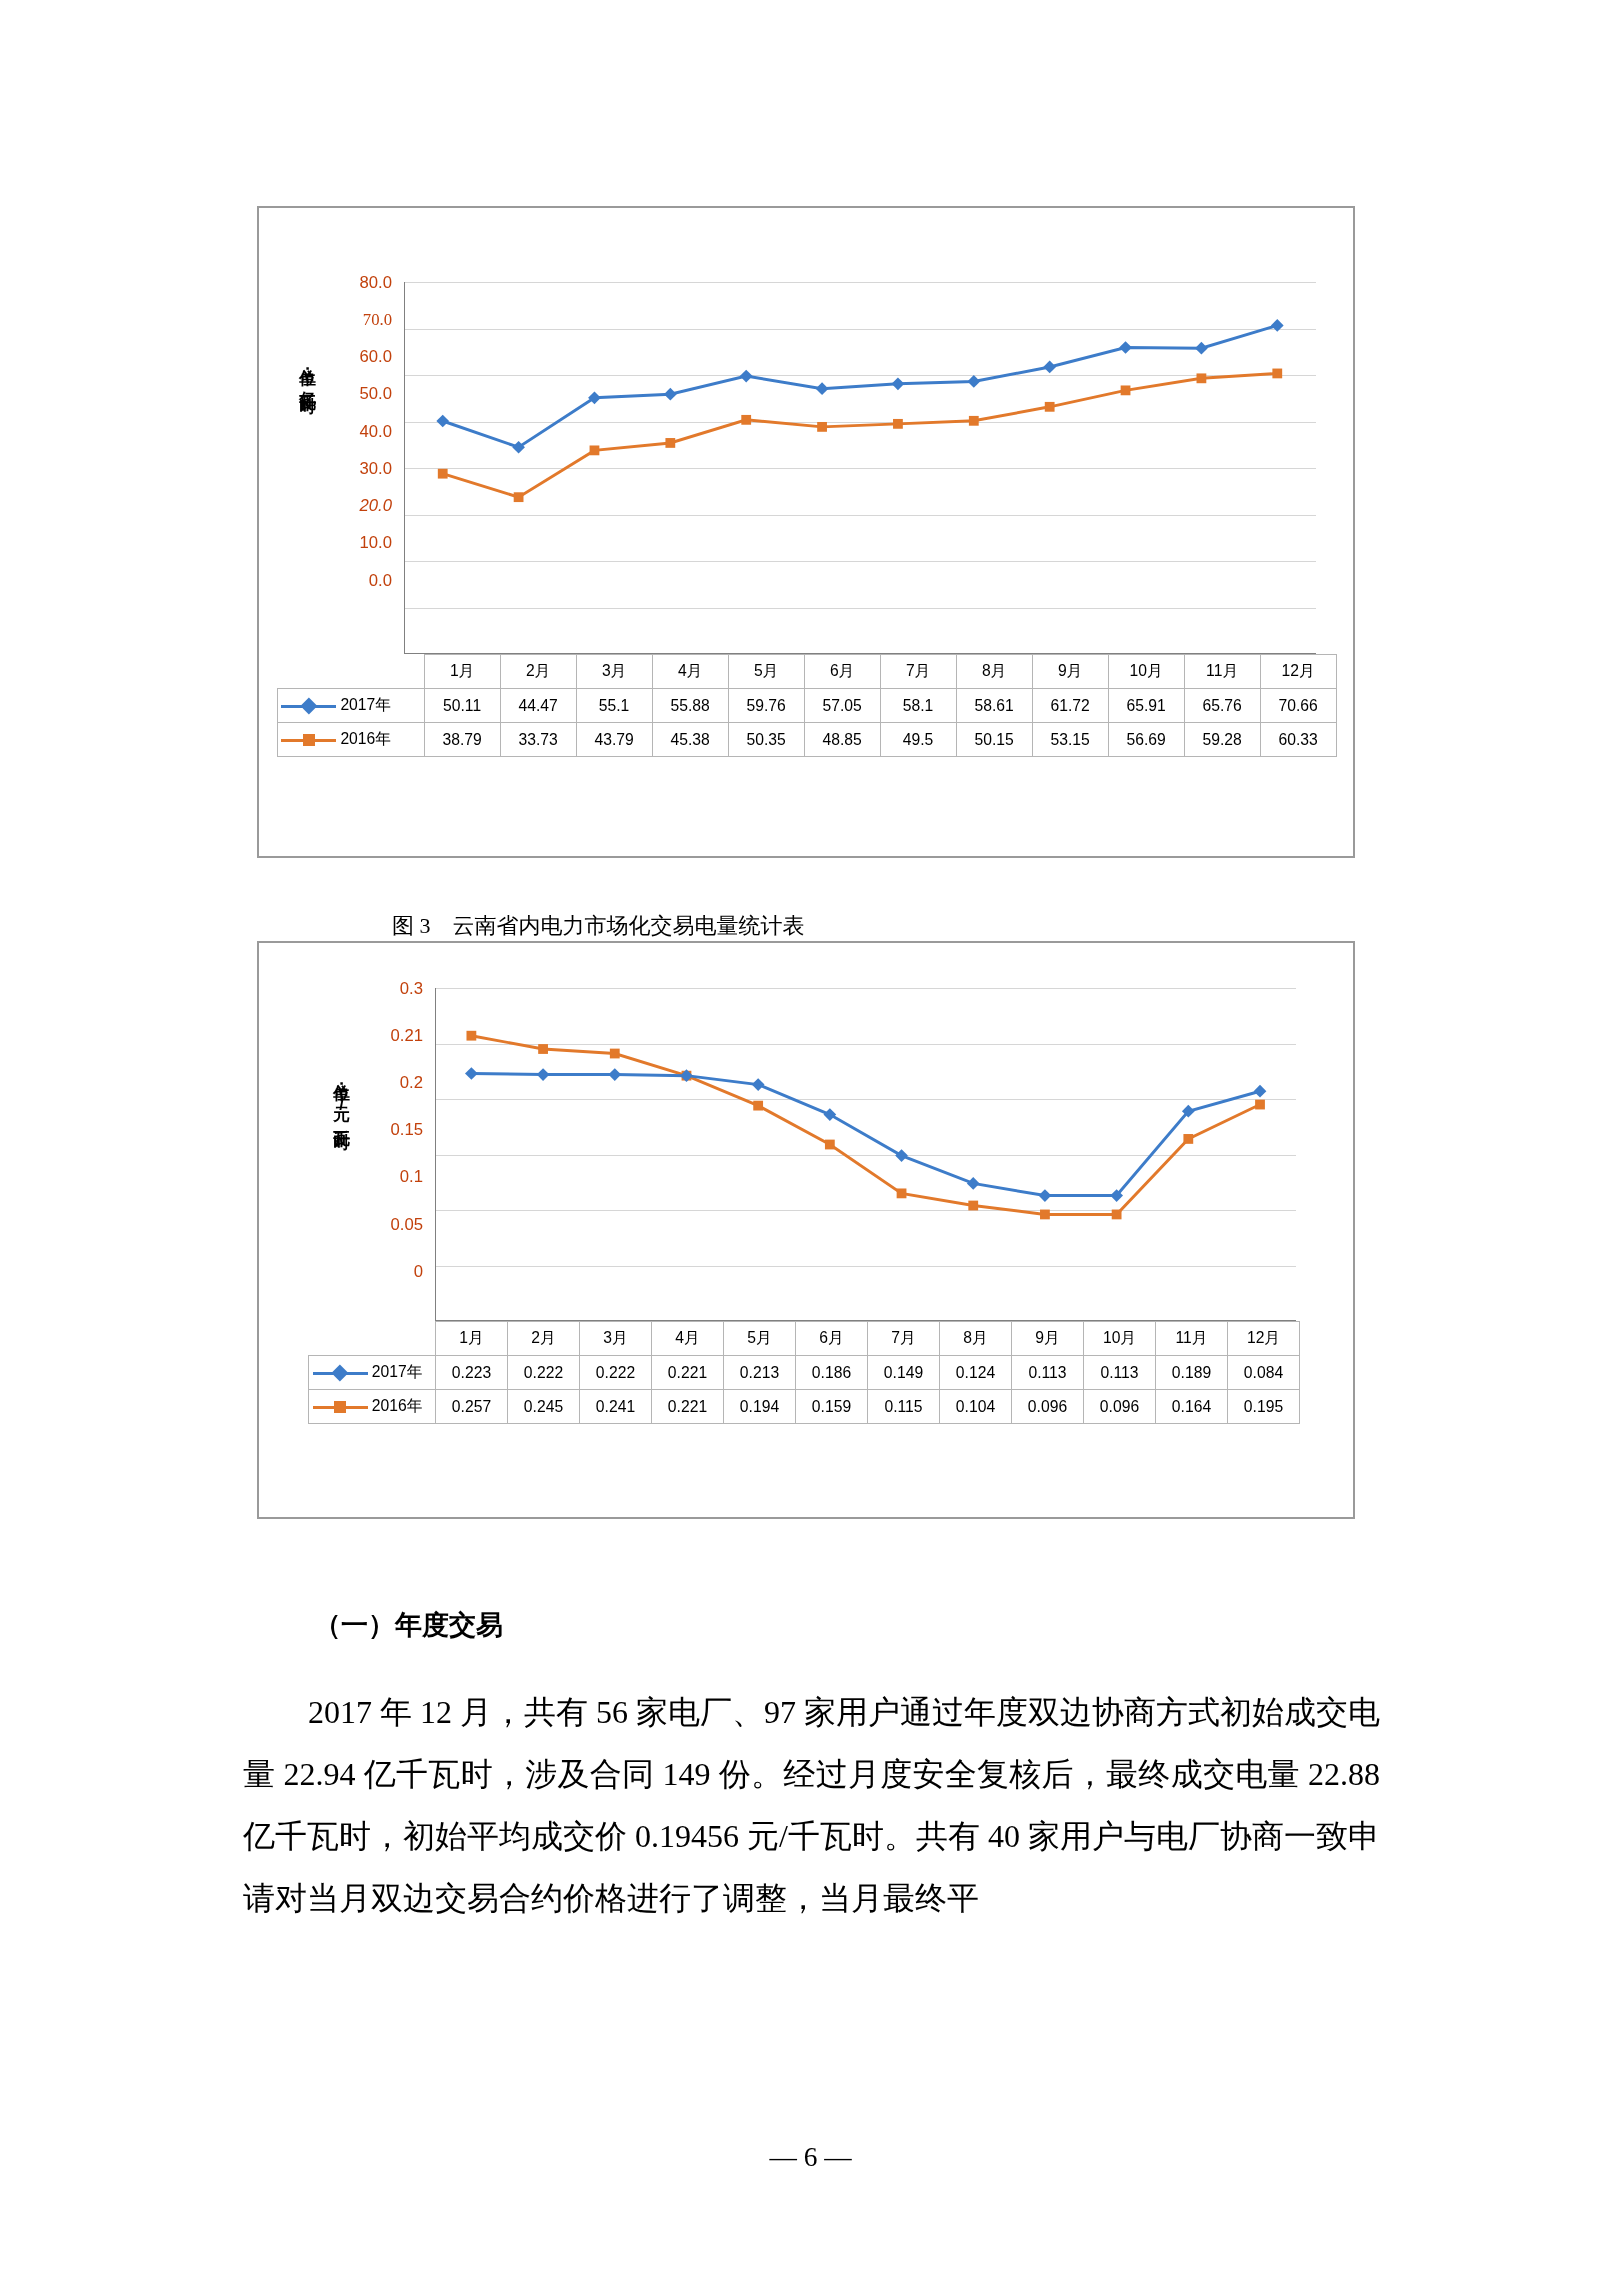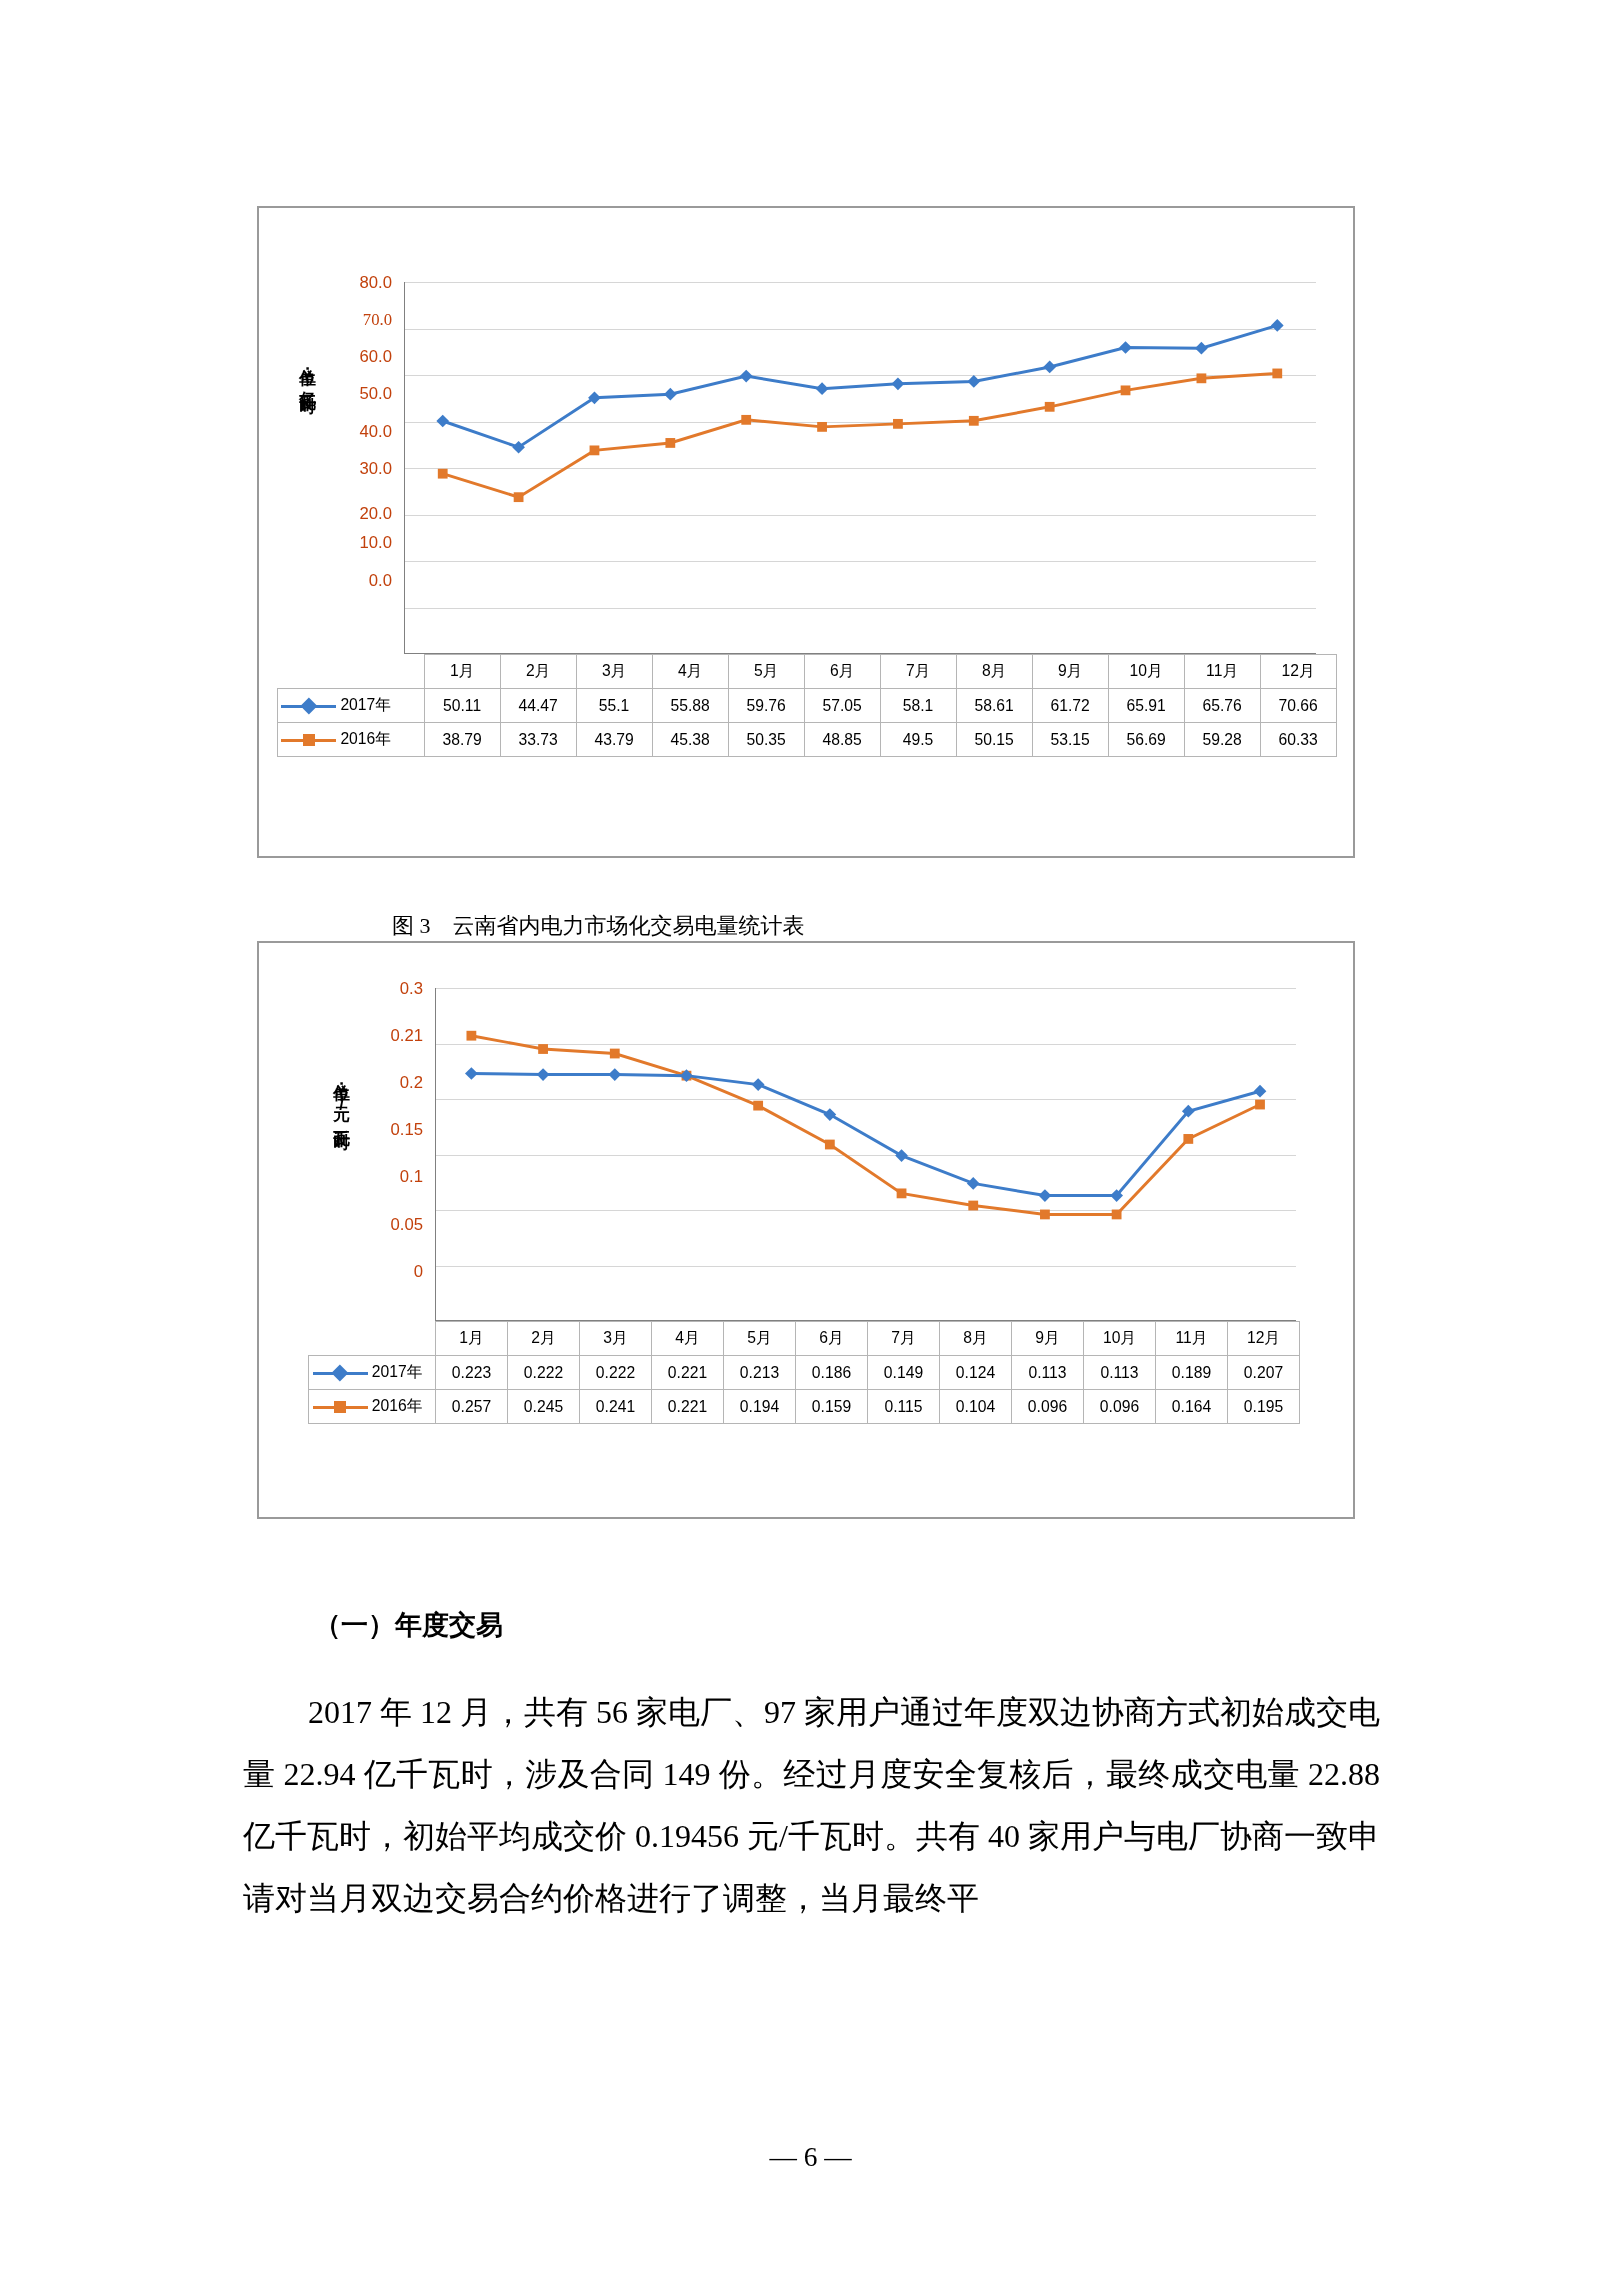--- a/index.html
+++ b/index.html
@@ -162,21 +162,21 @@
 <body>
 
 <div class="page">
 
   <div class="figure fig1">
     <div class="chart-area">
       <div class="ylabel" style="left:37px; top:147px;">单位：亿千瓦时</div>
 
       <div class="ytick" style="left:59px; top:363px; width:74px;">0.0</div>
       <div class="ytick" style="left:59px; top:325px; width:74px;">10.0</div>
-      <div class="ytick" style="left:59px; top:296px; width:74px;">20.0</div>
+      <div class="ytick" style="left:59px; top:288px; width:74px;font-style:italic;">20.0</div>
       <div class="ytick" style="left:59px; top:251px; width:74px;">30.0</div>
       <div class="ytick" style="left:59px; top:214px; width:74px;">40.0</div>
       <div class="ytick" style="left:59px; top:176px; width:74px;">50.0</div>
       <div class="ytick" style="left:59px; top:139px; width:74px;">60.0</div>
       <div class="ytick" style="left:59px; top:102px; width:74px;font-family:Liberation Serif, serif;">70.0</div>
       <div class="ytick" style="left:59px; top:65px;  width:74px;">80.0</div>
 
       <div class="plot" style="left:145px; top:74px; width:912px; height:372px;">
         <div class="gridline" style="top:0px;"></div>
         <div class="gridline" style="top:47px;"></div>
@@ -379,21 +379,21 @@
             <td>0.222</td>
             <td>0.222</td>
             <td>0.221</td>
             <td>0.213</td>
             <td>0.186</td>
             <td>0.149</td>
             <td>0.124</td>
             <td>0.113</td>
             <td>0.113</td>
             <td>0.189</td>
-            <td>0.207</td>
+            <td>0.084</td>
           </tr>
           <tr>
             <td class="legend-cell">
               <span class="legend-mark">
                 <span class="lm-line" style="background:#e2792b;"></span>
                 <span class="lm-sym" style="background:#e2792b;"></span>
               </span><span>2016年</span>
             </td>
             <td>0.257</td>
             <td>0.245</td>

